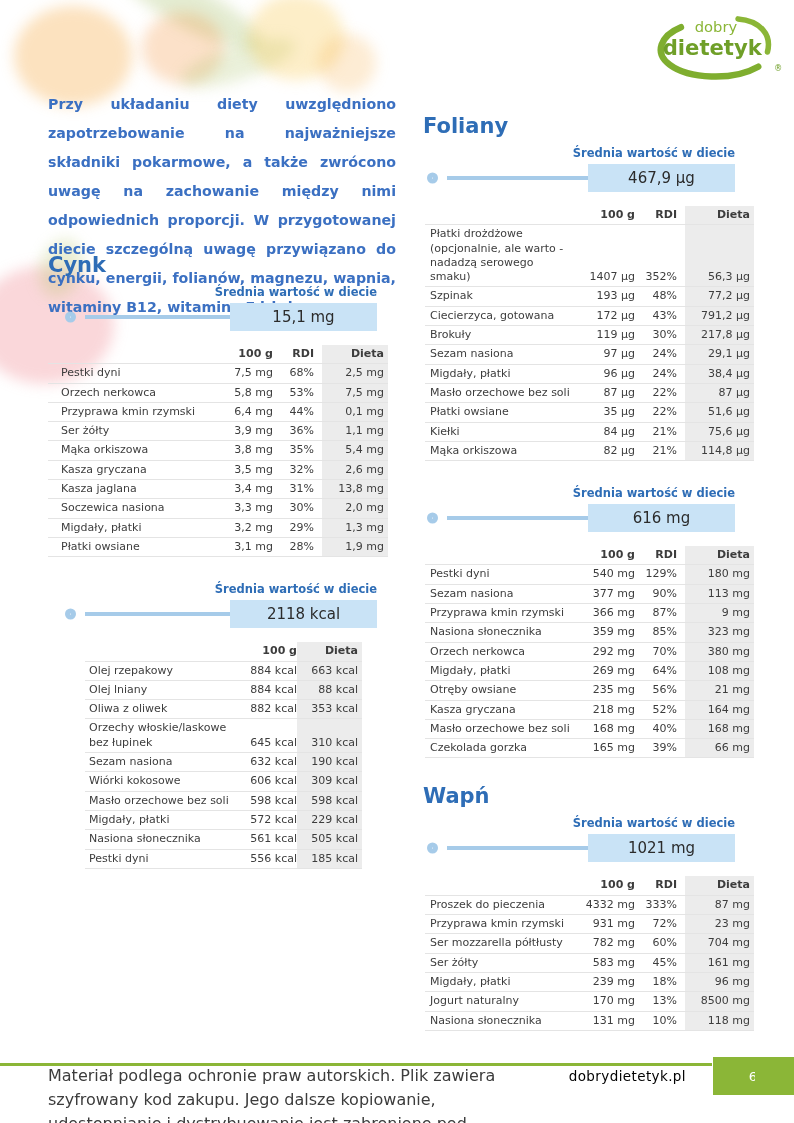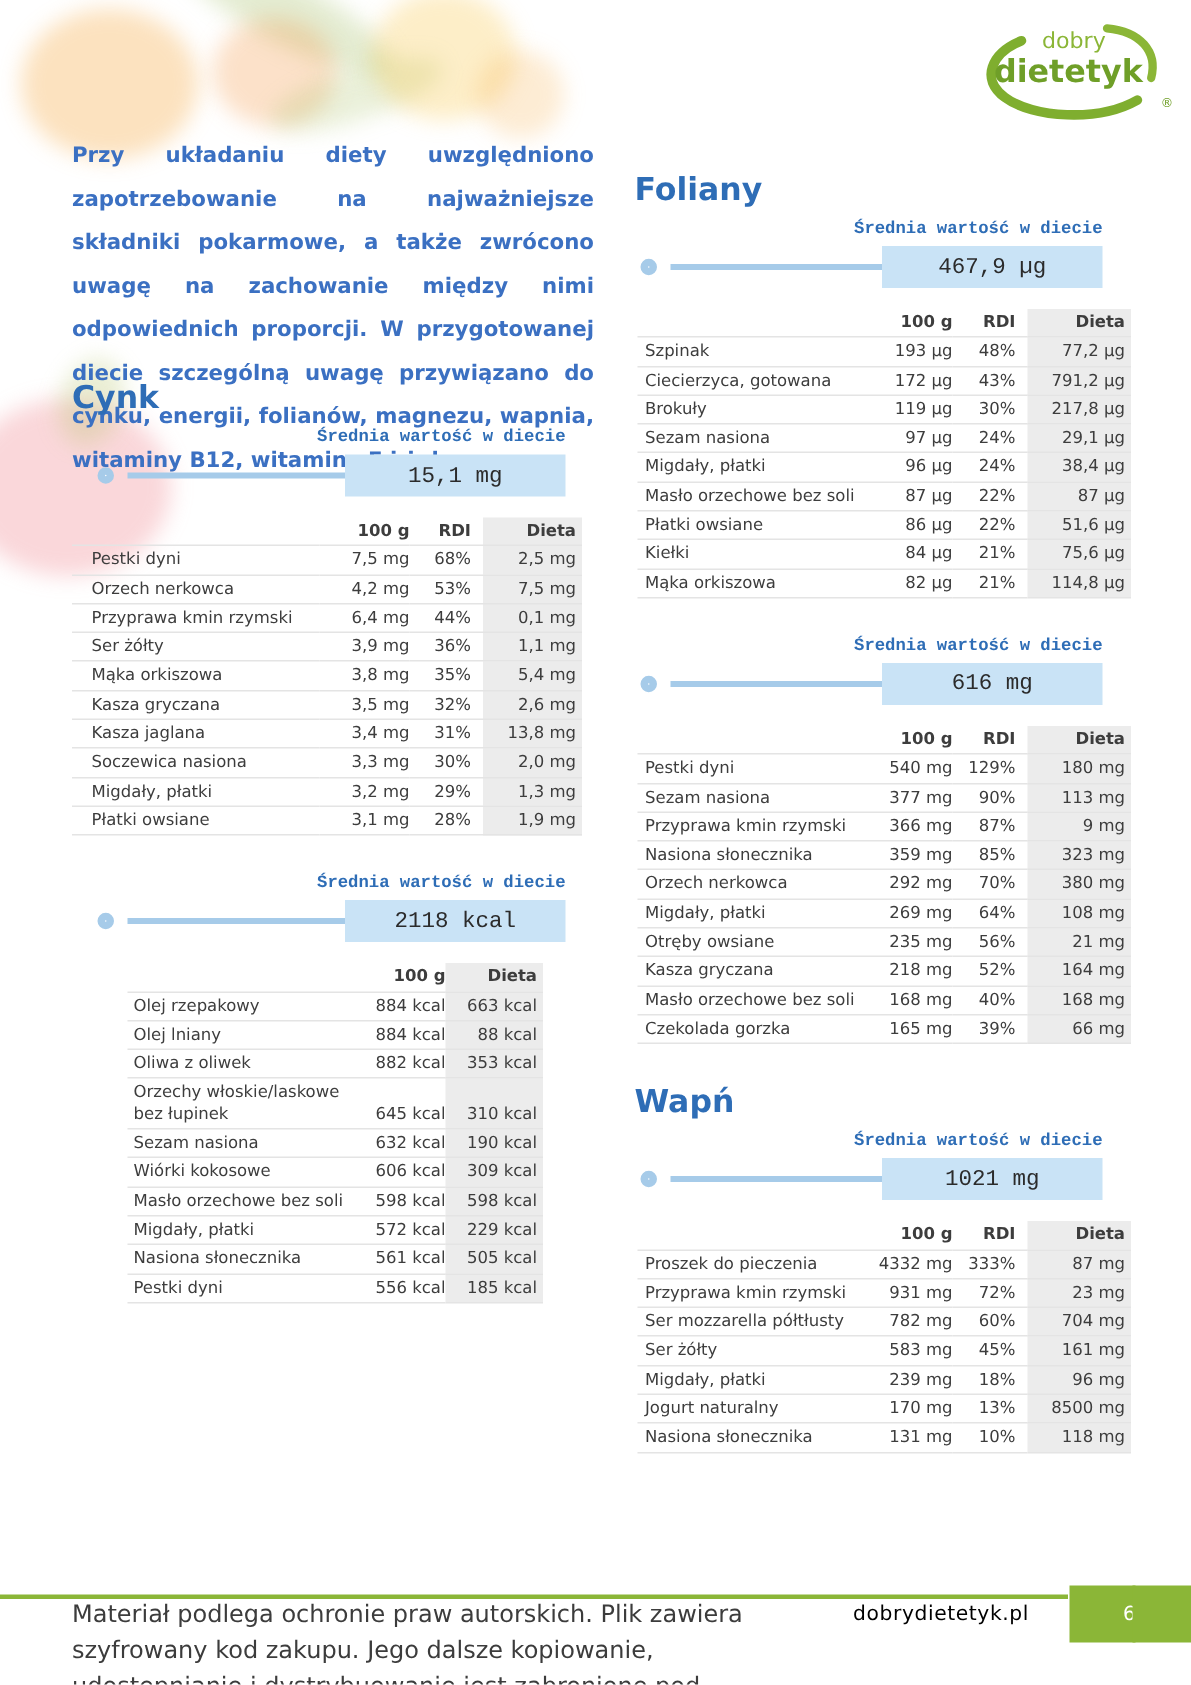--- a/index.html
+++ b/index.html
@@ -37,21 +37,21 @@
     color:var(--accent_blue);font-weight:700;font-size:14.2px;line-height:29px;
     text-align:justify;text-align-last:left;
   }
   
   .col{position:absolute;}
   .col-left{left:48px;top:252px;width:342px;}
   .col-right{left:423px;top:113px;width:337px;}
   
   .mineral-section{margin-bottom:25px;position:relative;}
   .section-title{color:var(--heading_blue);font-size:21px;font-weight:700;line-height:26px;margin-bottom:7px;}
-  .avg{position:relative;height:48px;margin-bottom:12px;font-family:Liberation Mono, monospace;}
+  .avg{position:relative;height:48px;margin-bottom:12px;}
   .avg-label{position:absolute;top:0;color:var(--heading_blue);font-size:11.5px;font-weight:700;}
   .avg-bar{position:absolute;top:18px;left:0;right:0;height:28px;}
   .avg-circle{position:absolute;top:50%;transform:translateY(-50%);width:11px;height:11px;
     border:5px solid var(--line_blue);border-radius:50%;background:#fff;}
   .avg-line{position:absolute;top:12px;height:4px;background:var(--line_blue);}
   .avg-value{position:absolute;top:0;height:28px;width:147px;background:var(--box_blue);
     display:flex;align-items:center;justify-content:center;font-size:15px;color:#2b2b2b;}
   
   .col-left  .avg-label{right:13px;}
   .col-left  .avg-circle{left:17px;}
@@ -134,21 +134,21 @@
         </thead>
       <tbody>
           <tr>
             <td class="col-name">Pestki dyni</td>
             <td class="num c1">7,5 mg</td>
             <td class="num c2">68%</td>
             <td class="num dieta">2,5 mg</td>
           </tr>
           <tr>
             <td class="col-name">Orzech nerkowca</td>
-            <td class="num c1">4,2 mg</td>
+            <td class="num c1">5,8 mg</td>
             <td class="num c2">53%</td>
             <td class="num dieta">7,5 mg</td>
           </tr>
           <tr>
             <td class="col-name">Przyprawa kmin rzymski</td>
             <td class="num c1">6,4 mg</td>
             <td class="num c2">44%</td>
             <td class="num dieta">0,1 mg</td>
           </tr>
           <tr>
@@ -284,20 +284,26 @@
       <thead>
           <tr>
             <th class="col-name"></th>
             <th class="num c1">100 g</th>
             <th class="num c2">RDI</th>
             <th class="num dieta">Dieta</th>
           </tr>
         </thead>
       <tbody>
           <tr>
+            <td class="col-name">Płatki drożdżowe (opcjonalnie, ale warto - nadadzą serowego smaku)</td>
+            <td class="num c1">1407 µg</td>
+            <td class="num c2">352%</td>
+            <td class="num dieta">56,3 µg</td>
+          </tr>
+          <tr>
             <td class="col-name">Szpinak</td>
             <td class="num c1">193 µg</td>
             <td class="num c2">48%</td>
             <td class="num dieta">77,2 µg</td>
           </tr>
           <tr>
             <td class="col-name">Ciecierzyca, gotowana</td>
             <td class="num c1">172 µg</td>
             <td class="num c2">43%</td>
             <td class="num dieta">791,2 µg</td>
@@ -321,21 +327,21 @@
             <td class="num dieta">38,4 µg</td>
           </tr>
           <tr>
             <td class="col-name">Masło orzechowe bez soli</td>
             <td class="num c1">87 µg</td>
             <td class="num c2">22%</td>
             <td class="num dieta">87 µg</td>
           </tr>
           <tr>
             <td class="col-name">Płatki owsiane</td>
-            <td class="num c1">86 µg</td>
+            <td class="num c1">35 µg</td>
             <td class="num c2">22%</td>
             <td class="num dieta">51,6 µg</td>
           </tr>
           <tr>
             <td class="col-name">Kiełki</td>
             <td class="num c1">84 µg</td>
             <td class="num c2">21%</td>
             <td class="num dieta">75,6 µg</td>
           </tr>
           <tr>

